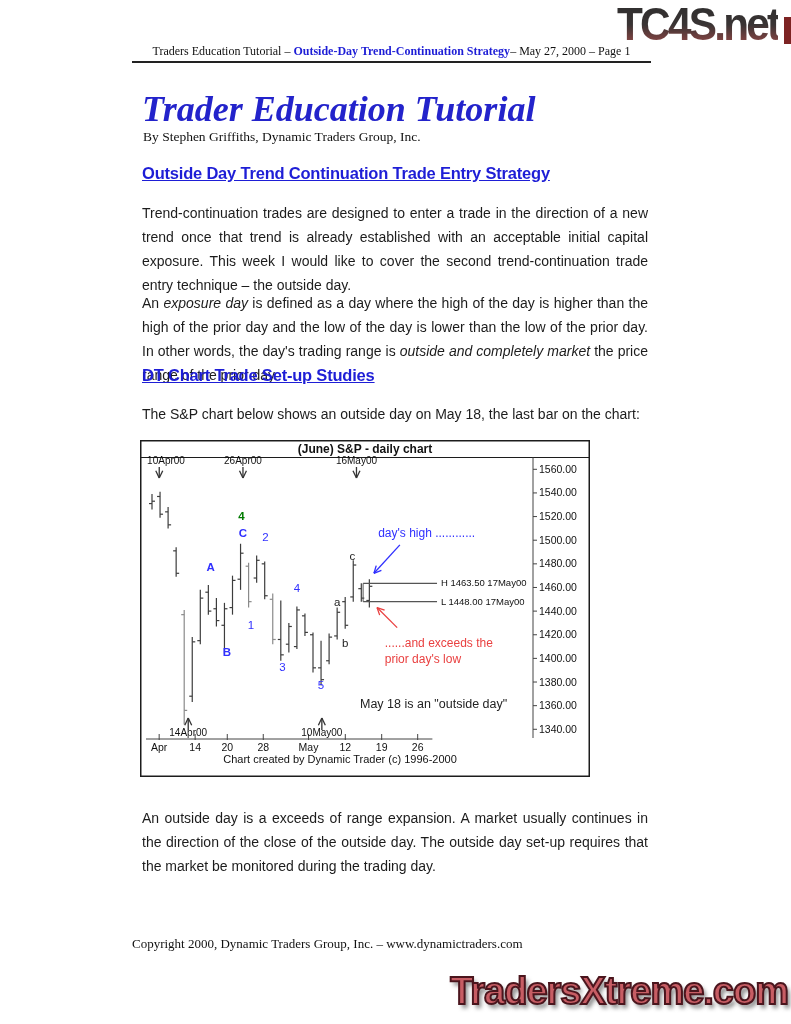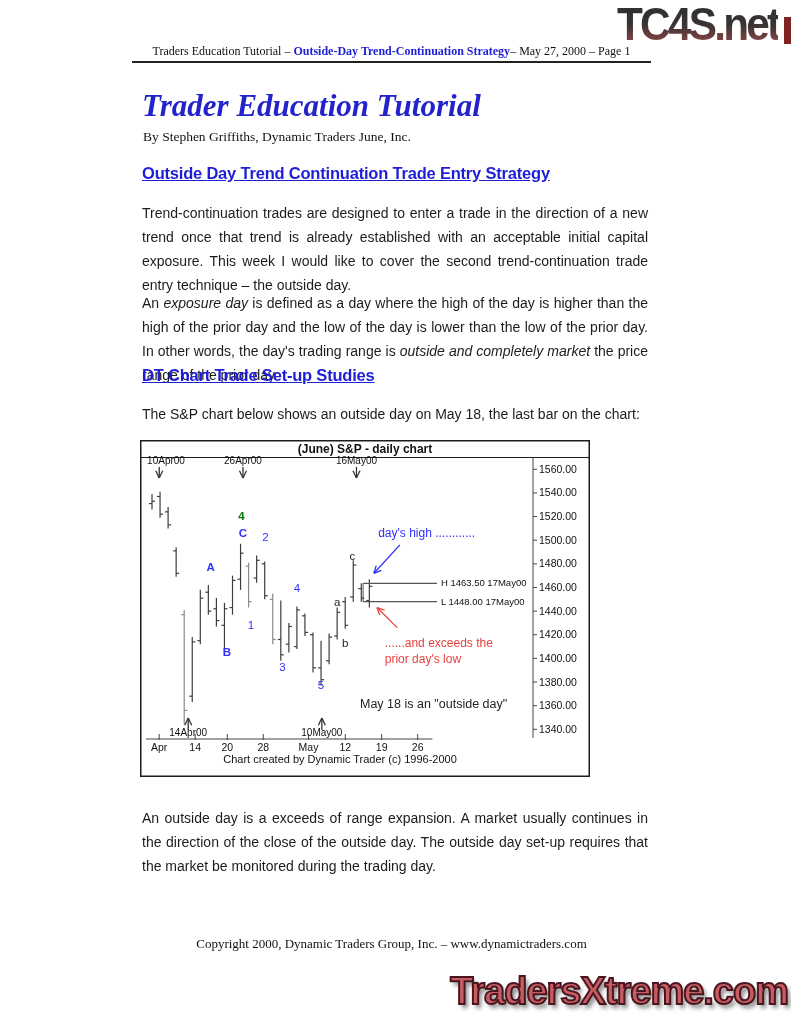--- a/index.html
+++ b/index.html
@@ -12,58 +12,58 @@
         background:linear-gradient(180deg,#2e2e2e 0%,#3a3434 52%,#74403f 82%,#8d5150 100%);
         -webkit-background-clip:text;background-clip:text;color:transparent;
         text-shadow:none;}
   .red-sliver{position:absolute;top:17px;right:0;width:7px;height:27px;background:#7d2323;}
   .meta{position:absolute;top:44px;left:132px;width:519px;text-align:center;
         font-family:"Liberation Serif",serif;font-size:12px;color:#111;}
   .meta .strong{color:#1d1dd6;font-weight:bold;}
   .rule{position:absolute;top:61px;left:132px;width:519px;border-top:2px solid #222;}
   
   .title{position:absolute;top:88px;left:142px;margin:0;font-family:"Liberation Serif",serif;
-         font-style:italic;font-weight:bold;font-size:31px;color:#2323cb;}
+         font-style:italic;font-weight:bold;font-size:36px;color:#2323cb;}
   .byline{position:absolute;top:129px;left:143px;font-family:"Liberation Serif",serif;
           font-size:13.5px;color:#111;}
   .h2{position:absolute;left:142px;margin:0;font-size:16.5px;font-weight:bold;color:#1e1ed6;
       letter-spacing:-0.2px;text-decoration:underline;}
   .h2.s1{top:164px;} .h2.s2{top:366px;}
   .para{position:absolute;left:142px;width:506px;font-size:14px;line-height:24px;
         text-align:justify;color:#1c1c1c;}
   .p1{top:187px;} .p2{top:277px;} .p3{top:388px;} .p4{top:792px;}
   .ital{font-style:italic;}
   
   .chart{position:absolute;top:440px;left:140px;width:521px;height:337px;}
   .chart svg{position:absolute;top:0;left:0;}
   .watermark{position:absolute;top:44px;left:104px;width:346px;text-align:center;
              font-size:46px;line-height:48px;font-weight:bold;letter-spacing:1px;color:#c41717;
              text-shadow:-2px -2px 0 #fff,2px -2px 0 #fff,-2px 2px 0 #fff,2px 2px 0 #fff,
                          4px 5px 3px #a8a8a8;}
   
-  .copyright{position:absolute;top:936px;left:132px;width:519px;text-align:center;
+  .copyright{position:absolute;top:936px;left:132px;width:519px;text-align:left;
              font-family:"Liberation Serif",serif;font-size:13px;color:#111;}
   .txtreme{position:absolute;top:970px;right:3px;font-weight:bold;font-size:38px;
            letter-spacing:-1px;color:#c75d64;
            -webkit-text-stroke:2px #4a151d;
            text-shadow:3px 4px 4px rgba(110,110,110,0.85);}
 </style>
 </head>
 <body>
 
 <div class="page">
 
   <div class="tc4s">TC4S.net</div>
   <div class="red-sliver"></div>
 
   <div class="meta"><span>Traders Education Tutorial – </span><span class="strong">Outside-Day Trend-Continuation Strategy</span><span>– May 27, 2000  – Page 1</span></div>
   <div class="rule"></div>
 
   <h1 class="title">Trader Education Tutorial</h1>
-  <div class="byline">By Stephen Griffiths, Dynamic Traders June, Inc.</div>
+  <div class="byline">By Stephen Griffiths, Dynamic Traders Group, Inc.</div>
 
   <h2 class="h2 s1">Outside Day Trend Continuation Trade Entry Strategy</h2>
   <p class="para p1">Trend-continuation trades are designed to enter a trade in the direction of a new trend once that trend is already established with an acceptable initial capital exposure. This week I would like to cover the second trend-continuation trade entry technique – the outside day.</p>
 
   <p class="para p2"><span>An </span><span class="ital">exposure day</span><span> is defined as a day where the high of the day is higher than the high of the prior day and the low of the day is lower than the low of the prior day. In other words, the day's trading range is </span><span class="ital">outside and completely market</span><span> the price range of the prior day.</span></p>
 
   <h2 class="h2 s2">DT Chart Trade Set-up Studies</h2>
   <p class="para p3">The S&amp;P chart below shows an outside day on May 18, the last bar on the chart:</p>
 
   <div class="chart">

